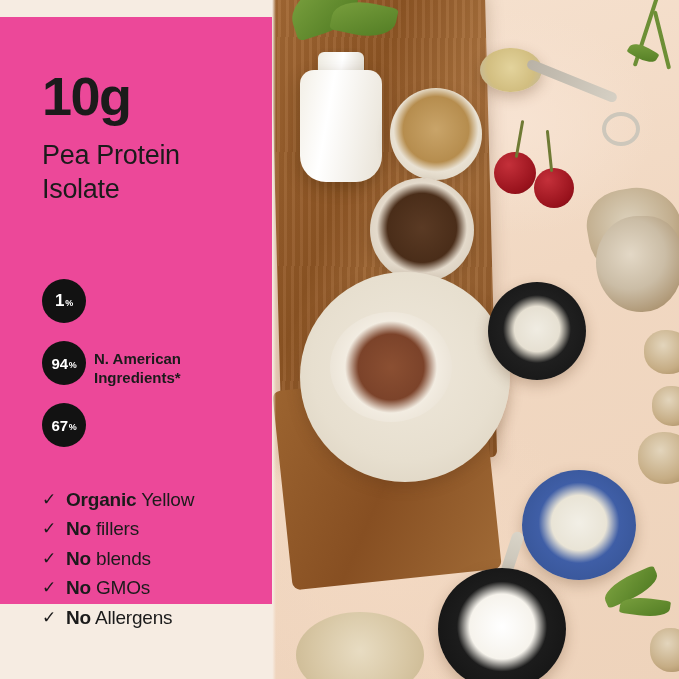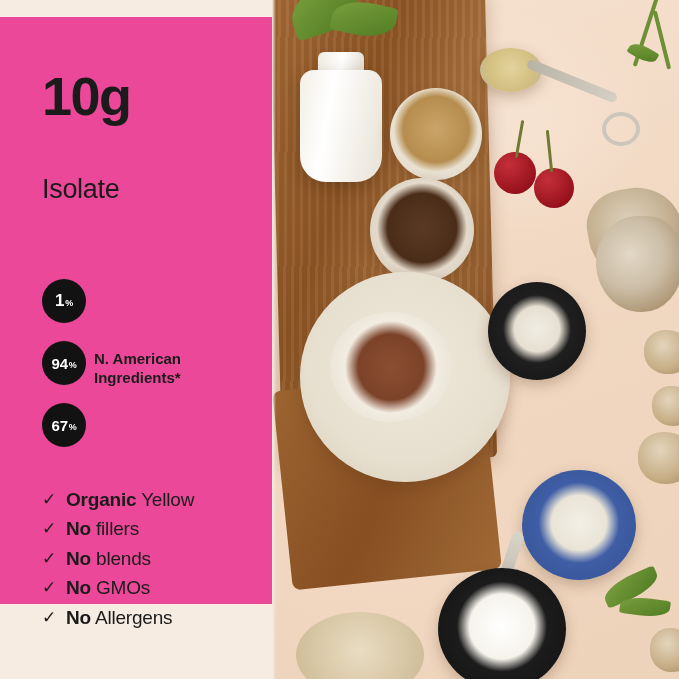--- a/index.html
+++ b/index.html
@@ -376,21 +376,21 @@
 
     <div class="oats"></div>
     <div class="leaf" style="left:330px; top:576px; width:58px; height:22px; transform:rotate(-24deg);"></div>
     <div class="leaf" style="left:348px; top:598px; width:50px; height:18px; transform:rotate(8deg);"></div>
   </div>
 
   <div class="left-panel">
 
     <div class="headline-num">10g</div>
     <div class="headline-sub">
-      <br>
+      <span>Pea Protein</span><br>
       <span>Isolate</span>
     </div>
 
     <div class="badges">
 
       <div class="badge-row">
         <div class="badge-circle">
           <span class="big">1</span>
             <span class="pct">%</span>
         </div>

